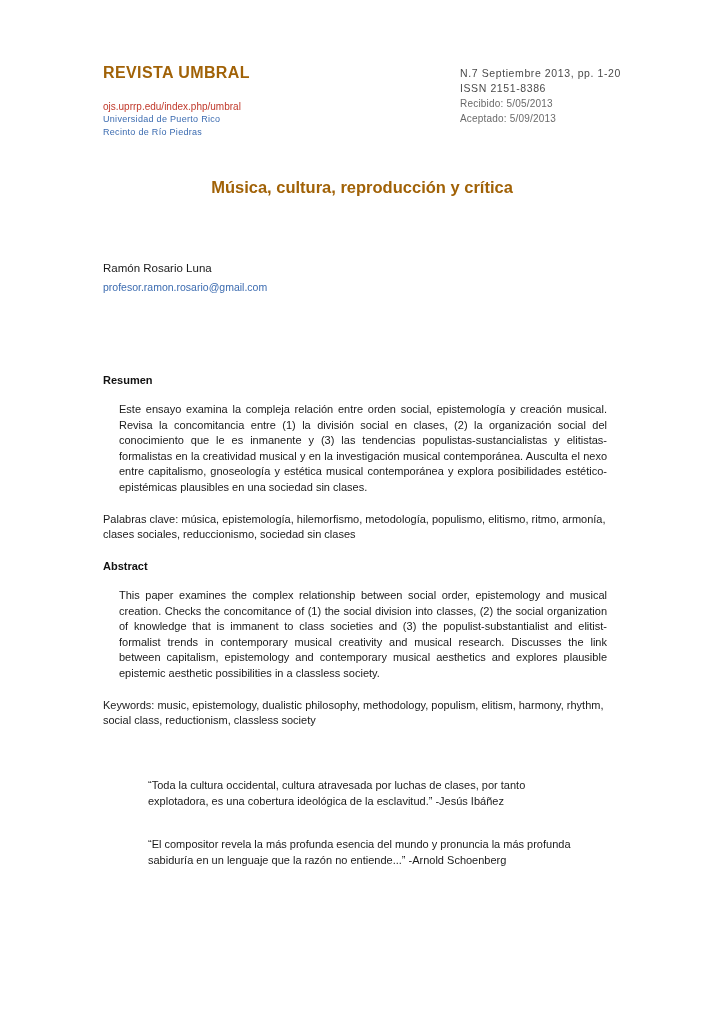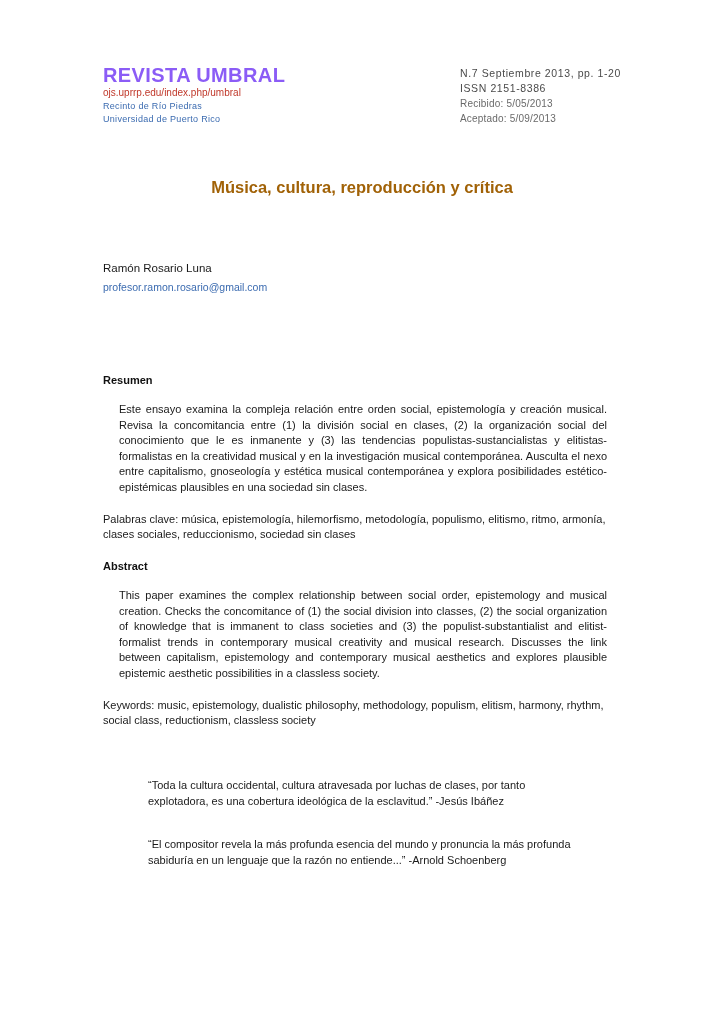--- a/index.html
+++ b/index.html
@@ -31,26 +31,26 @@
     display: flex;
     justify-content: space-between;
     align-items: flex-start;
     padding: 0 103px 0 103px;
     box-sizing: border-box;
   }
   .journal-block {
     width: 300px;
   }
   .journal-title {
-    font-size: 20px;
+    font-size: 16px;
     font-weight: bold;
-    color: #8b5cf6;
+    color: #a16207;
     letter-spacing: 0.4px;
     line-height: 1.1;
-    margin: 0 0 0 0;
+    margin: 0 0 18px 0;
   }
   .journal-url {
     font-size: 10px;
     color: #C0392B;
     line-height: 1.35;
     margin: 0;
   }
   .journal-affil {
     font-size: 9px;
     color: #3B6BB0;
@@ -160,22 +160,22 @@
 </style>
 </head>
 <body>
 
 <div class="page">
 
   <div class="header">
     <div class="journal-block">
       <p class="journal-title">REVISTA UMBRAL</p>
       <p class="journal-url">ojs.uprrp.edu/index.php/umbral</p>
+      <p class="journal-affil">Universidad de Puerto Rico</p>
       <p class="journal-affil">Recinto de Río Piedras</p>
-      <p class="journal-affil">Universidad de Puerto Rico</p>
     </div>
     <div class="issue-block">
       <p class="issue-line">N.7 Septiembre 2013, pp.  1-20</p>
       <p class="issue-line">ISSN 2151-8386</p>
       <p class="issue-line small">Recibido: 5/05/2013</p>
       <p class="issue-line small">Aceptado: 5/09/2013</p>
     </div>
   </div>
 
   <h1 class="article-title">Música, cultura, reproducción y crítica</h1>

